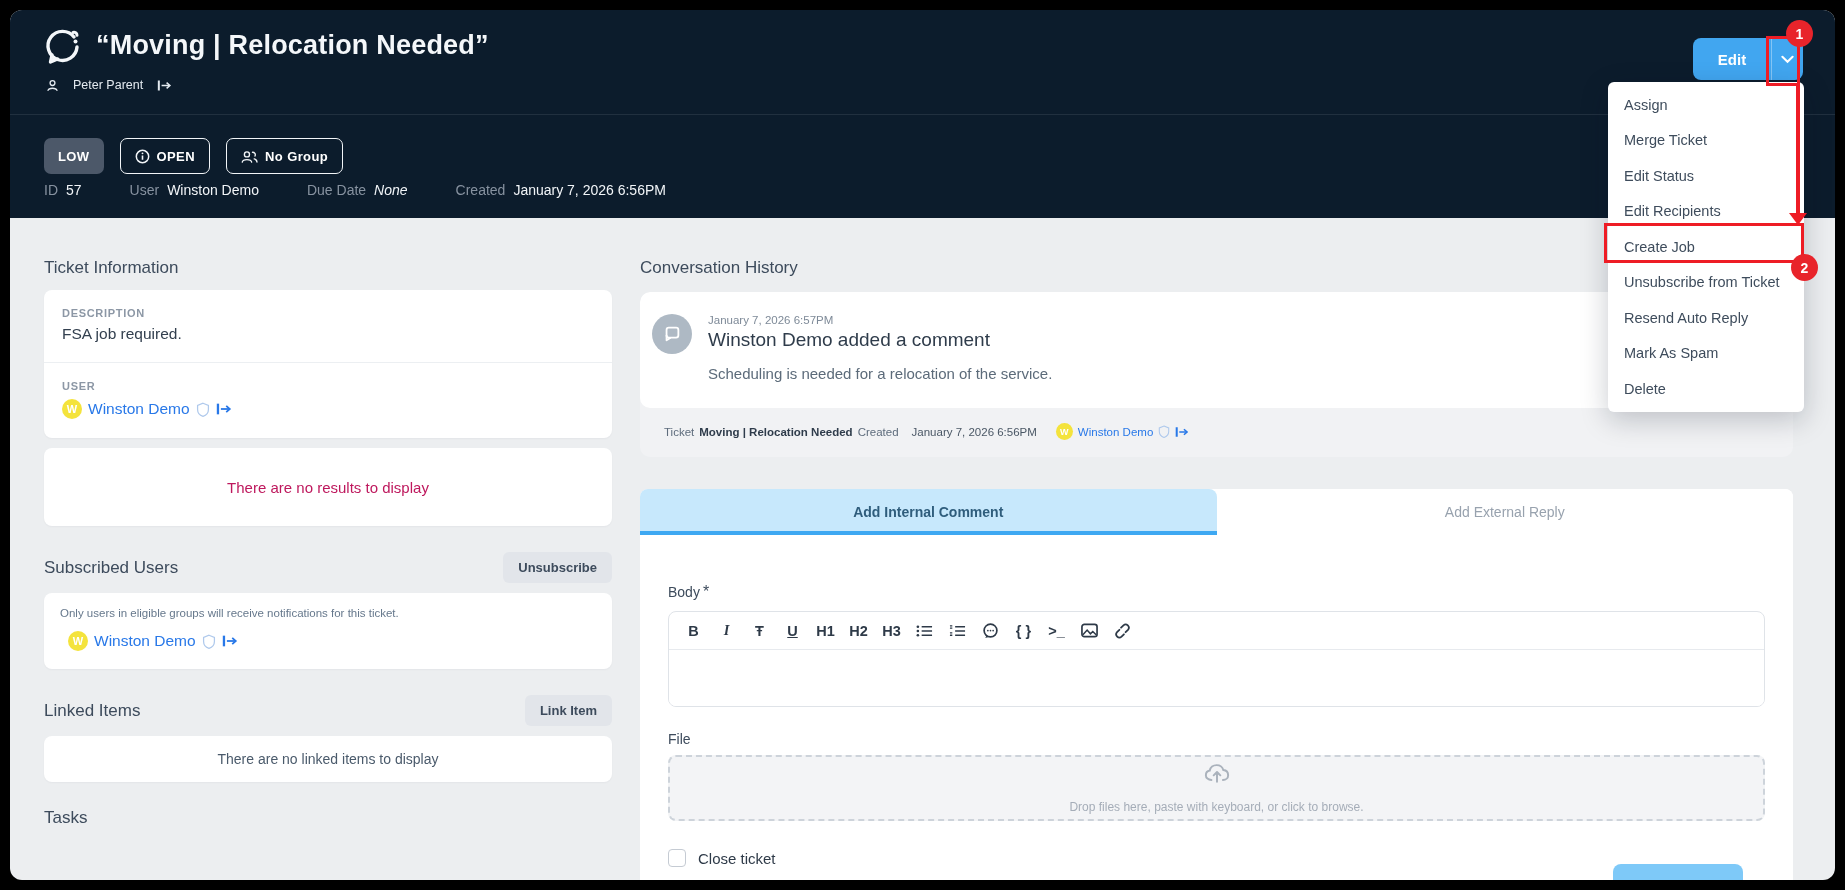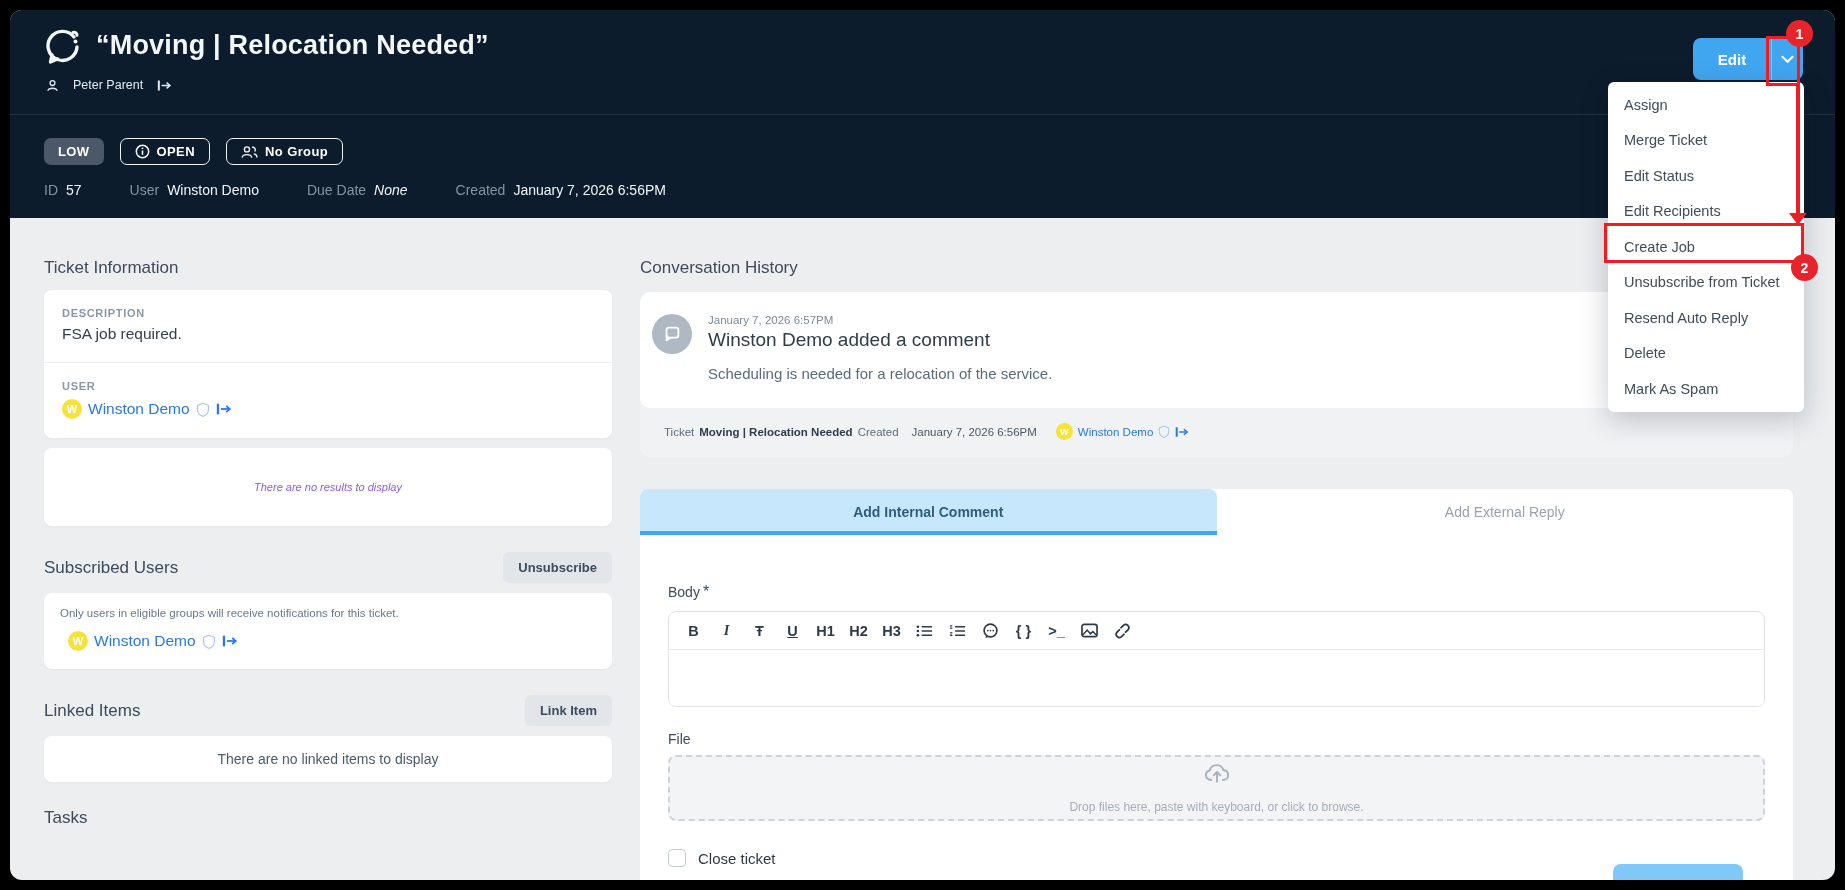--- a/index.html
+++ b/index.html
@@ -9,21 +9,21 @@
   
   .hdr { position:absolute; left:0; top:0; right:0; height:208px; background:#0C1C2C; }
   .hdr-top { position:relative; height:105px; border-bottom:1px solid rgba(255,255,255,0.09); }
   .ticket-icon { position:absolute; left:34px; top:18px; width:38px; height:38px; }
   .page-title { position:absolute; left:86px; top:20px; font-size:27px; font-weight:600; color:#F4F7FA; letter-spacing:0.2px; }
   .requester { position:absolute; left:36px; top:68px; display:flex; align-items:center; gap:14px; color:#E4EAF0; font-size:12.5px; }
   .edit-split { position:absolute; right:32px; top:28px; height:42px; width:110px; display:flex; border-radius:8px; overflow:visible; }
   .edit-main { width:78px; background:#41A6F0; color:#fff; font-size:15px; font-weight:600; border:none; border-radius:8px 0 0 8px; cursor:pointer; }
   .edit-caret { width:32px; background:#41A6F0; border:none; border-left:1px solid rgba(255,255,255,0.35); border-radius:0 8px 8px 0; color:#fff; display:flex; align-items:center; justify-content:center; cursor:pointer; }
   .badges { position:absolute; left:34px; top:128px; display:flex; gap:16px; align-items:center; }
-  .chip { height:27px; display:flex; align-items:center; gap:7px; padding:0 14px; border-radius:7px; font-size:13px; font-weight:700; color:#FFFFFF; letter-spacing:0.4px; }
+  .chip { height:36px; display:flex; align-items:center; gap:7px; padding:0 14px; border-radius:7px; font-size:13px; font-weight:700; color:#FFFFFF; letter-spacing:0.4px; }
   .chip.filled { background:#4C5869; }
   .chip.outline { border:1.5px solid #F2F5F8; background:transparent; }
   .meta-row { position:absolute; left:34px; top:172px; display:flex; gap:48px; font-size:14px; }
   .meta-item { display:flex; gap:8px; align-items:baseline; }
   .meta-label { color:#8792A0; }
   .meta-value { color:#F2F5F8; }
   .meta-value.italic { font-style:italic; }
 
   
   .main { position:absolute; left:0; top:208px; right:0; bottom:0; }
@@ -32,21 +32,21 @@
   .sec-h-row { display:flex; align-items:center; justify-content:space-between; margin-top:26px; }
   .card { background:#fff; border-radius:8px; box-shadow:0 1px 2px rgba(20,30,45,0.04); }
   .card.split > .card-sec + .card-sec { border-top:1px solid #ECEFF2; }
   .card-sec { padding:17px 18px 19px; }
   .mini-label { font-size:11px; letter-spacing:0.7px; font-weight:700; color:#8C97A5; }
   .desc-text { margin-top:6px; font-size:15.5px; color:#33404F; }
   .user-row { display:flex; align-items:center; gap:6px; margin-top:7px; }
   .avatar { width:20px; height:20px; border-radius:50%; background:#F4E33C; color:#fff; font-size:11px; font-weight:700; display:flex; align-items:center; justify-content:center; }
   .user-link { color:#2878E8; font-size:15.5px; font-weight:500; cursor:pointer; }
   .empty-card { display:flex; align-items:center; justify-content:center; }
-  .empty-italic { font-style:italic; color:#8b5cf6; font-size:11px; }
+  .empty-italic { color:#be185d; font-size:15px; }
   .empty-plain { color:#4A5A6B; font-size:14px; }
   .grey-btn { background:#E2E5EA; border:none; border-radius:6px; padding:8px 15px; font-size:13px; font-weight:700; color:#3D4B5C; font-family:inherit; cursor:pointer; }
   .note-text { font-size:11.5px; color:#66788C; }
 
   .right-col { position:absolute; left:630px; right:42px; top:0; bottom:0; padding-top:40px; }
   .conv-wrap { margin-top:14px; background:#F1F2F4; border-radius:10px; overflow:hidden; }
   .comment-card { background:#fff; border-radius:10px; padding:22px 12px 26px; position:relative; }
   .comment-grid { display:flex; gap:16px; }
   .comment-avatar { width:40px; height:40px; border-radius:50%; background:#AEB9C4; flex:0 0 40px; display:flex; align-items:center; justify-content:center; }
   .ts { font-size:11.5px; color:#7E8A98; }
@@ -362,22 +362,22 @@
   </div>
 
   <div class="menu">
     <div class="menu-item">Assign</div>
     <div class="menu-item">Merge Ticket</div>
     <div class="menu-item">Edit Status</div>
     <div class="menu-item">Edit Recipients</div>
     <div class="menu-item">Create Job</div>
     <div class="menu-item">Unsubscribe from Ticket</div>
     <div class="menu-item">Resend Auto Reply</div>
+    <div class="menu-item">Mark As Spam</div>
     <div class="menu-item">Delete</div>
-    <div class="menu-item">Mark As Spam</div>
   </div>
 
   <div class="anno anno-box" style="left:1756px; top:26px; width:34px; height:50px;"></div>
   <div class="anno anno-line" style="left:1786px; top:76px; height:129px;"></div>
   <div class="anno anno-arrowhead" style="left:1779px; top:203px;"></div>
   <div class="anno anno-box" style="left:1594px; top:213px; width:200px; height:40px;"></div>
   <div class="anno anno-circle" style="left:1776px; top:10px;">1</div>
   <div class="anno anno-circle" style="left:1781px; top:244px;">2</div>
 
 </div>

